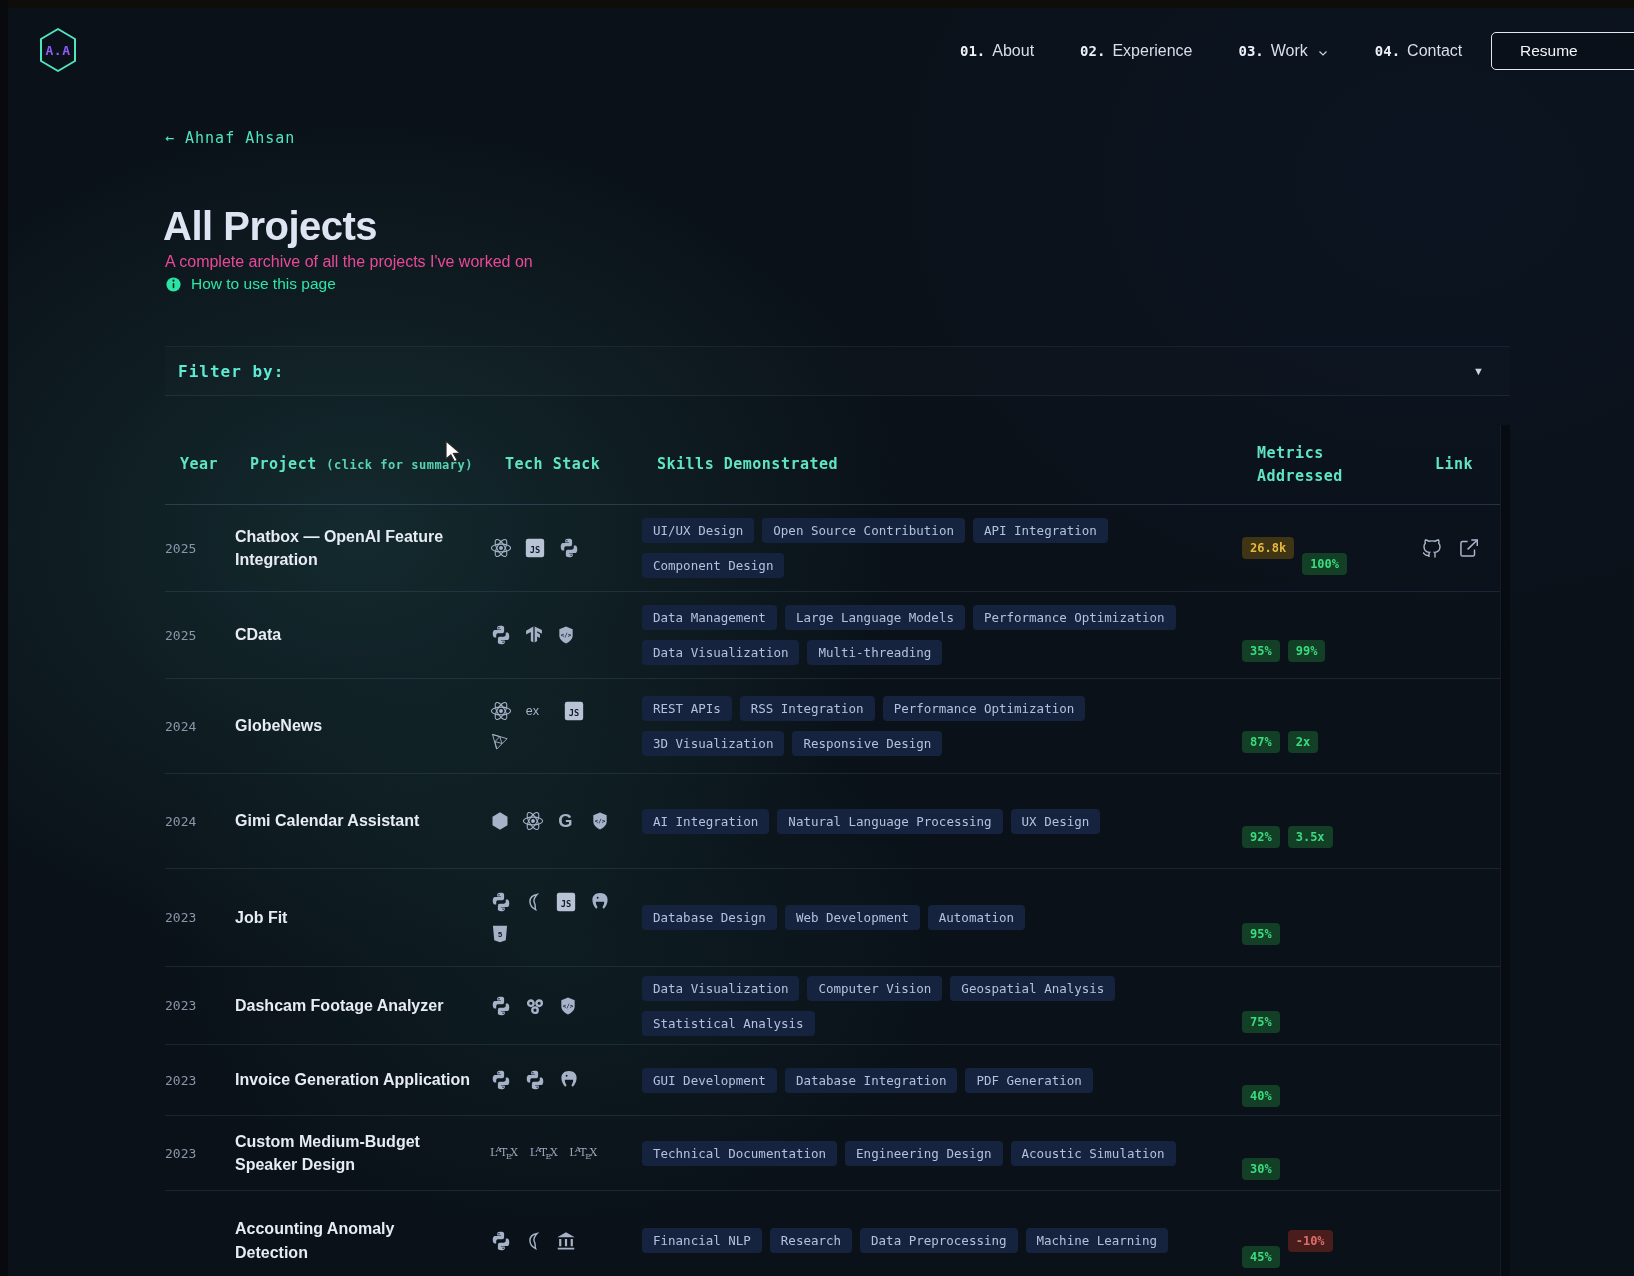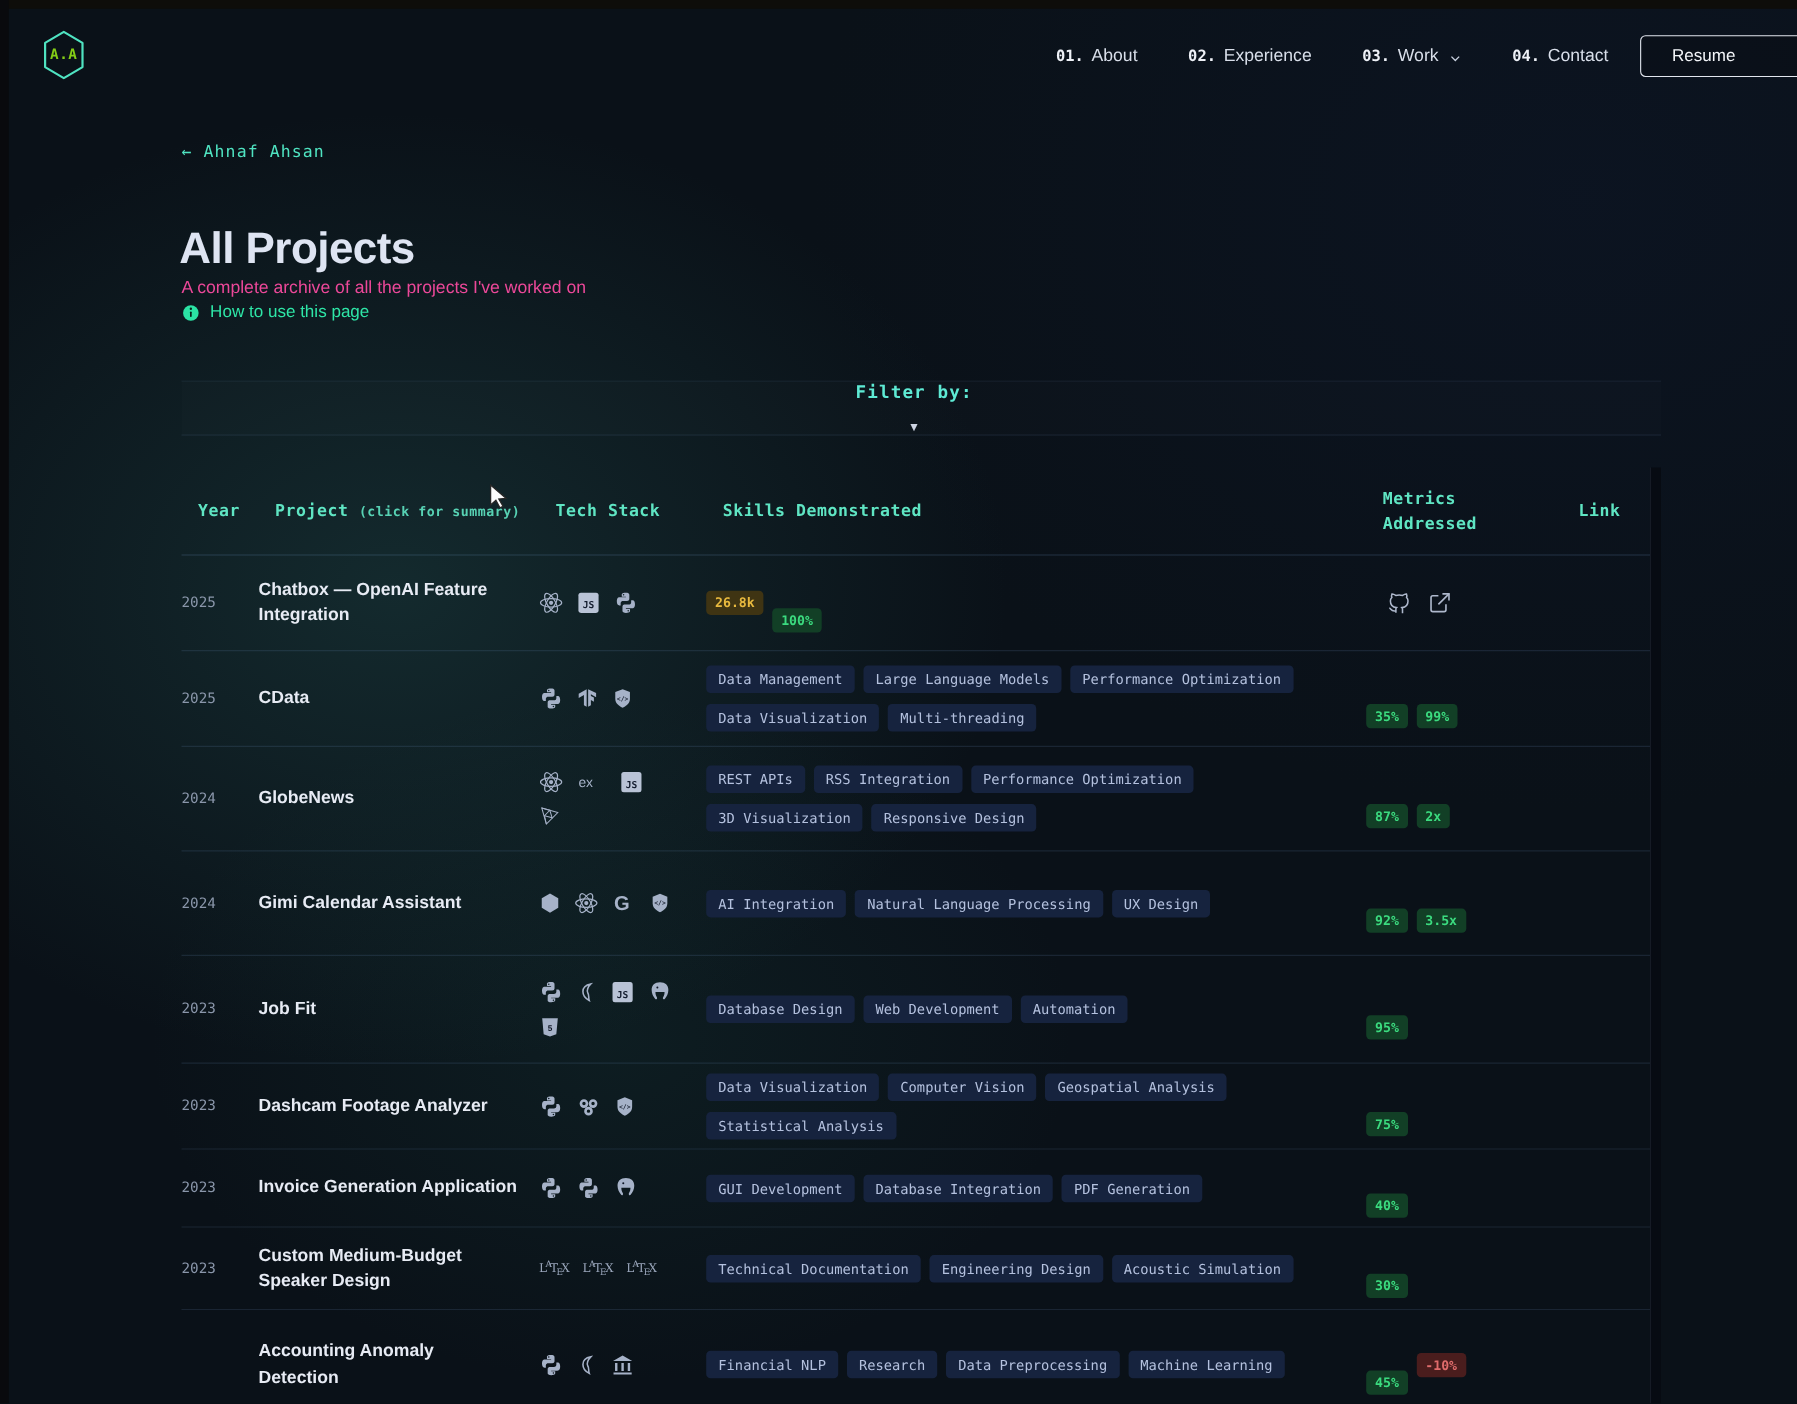--- a/index.html
+++ b/index.html
@@ -13,40 +13,40 @@
     font-family:"Liberation Sans", sans-serif;
     color:#dfe4ef;
   }
   .mono{font-family:"DejaVu Sans Mono", monospace;}
   .edge-top{position:absolute;left:0;top:0;width:1634px;height:8px;background:#0e0d0a;}
   .edge-left{position:absolute;left:0;top:0;width:8px;height:1276px;background:#090a0d;}
 
   
   .logo{position:absolute;left:38px;top:27px;width:40px;height:46px;}
   .logo .brand{position:absolute;left:0;top:0;width:40px;height:46px;display:flex;align-items:center;justify-content:center;
-    color:#84cc16;font-size:13px;font-weight:bold;letter-spacing:.5px;}
+    color:#8b5cf6;font-size:13px;font-weight:bold;letter-spacing:.5px;}
   .topnav{position:absolute;left:960px;top:36px;display:flex;gap:46px;align-items:center;height:30px;}
   .nav-item{display:flex;align-items:center;gap:7px;cursor:pointer;white-space:nowrap;}
   .nav-item .num{font-family:"DejaVu Sans Mono", monospace;font-weight:bold;font-size:14px;color:#eef1f7;}
   .nav-item .lbl{font-size:16px;color:#d9dfea;}
   .nav-item .chev{color:#c9d1df;display:inline-flex;margin-left:2px;margin-top:3px;}
   .resume-btn{position:absolute;left:1491px;top:32px;width:168px;height:38px;border:1.5px solid #e2e6ee;border-radius:5px;
     background:rgba(8,12,18,0.35);color:#f3f5f9;font-size:15.5px;display:flex;align-items:center;padding-left:28px;cursor:pointer;}
 
   
   .breadcrumb{position:absolute;left:165px;top:129px;font-size:15px;color:#4fe3c1;letter-spacing:1px;cursor:pointer;display:flex;gap:10px;}
   .page-title{position:absolute;left:163px;top:176px;font-size:40px;font-weight:800;letter-spacing:-0.5px;color:#dee4f2;margin-top:28px;}
   .page-subtitle{position:absolute;left:165px;top:237px;font-size:16px;color:#ec4899;}
   .help-link{position:absolute;left:165px;top:275px;display:flex;align-items:center;gap:9px;font-size:15.5px;color:#2ee6a7;cursor:pointer;}
 
   
   .filter-bar{position:absolute;left:165px;top:346px;width:1345px;height:50px;
     border-top:1px solid rgba(110,140,185,0.10);border-bottom:1px solid rgba(110,140,185,0.14);
     background:rgba(255,255,255,0.012);
-    display:flex;align-items:center;justify-content:space-between;padding:0 26px 0 13px;box-sizing:border-box;cursor:pointer;flex-direction:column;}
+    display:flex;align-items:center;justify-content:space-between;padding:0 26px 0 13px;box-sizing:border-box;cursor:pointer;}
   .filter-label{font-weight:bold;font-size:16px;color:#5eead4;letter-spacing:1px;}
   .filter-caret{color:#cdd4e2;font-size:11px;}
 
   
   .table-wrap{position:absolute;left:165px;top:425px;width:1345px;}
   .grid{display:grid;grid-template-columns:70px 255px 152px 600px 160px 1fr;align-items:center;padding-left:15px;box-sizing:border-box;}
   .thead{min-height:80px;border-bottom:1px solid rgba(115,150,200,0.25);}
   .th{font-family:"DejaVu Sans Mono", monospace;font-weight:bold;font-size:15px;color:#5fe5c3;letter-spacing:.5px;line-height:1.5;}
   .th .note{font-size:12px;font-weight:bold;opacity:.9;}
   .th.metrics{max-width:110px;}
@@ -170,20 +170,26 @@
               <text x="12" y="17.5" text-anchor="middle" font-family="DejaVu Sans Mono, monospace" font-size="9.5" font-weight="bold" fill="#131c2e">JS</text>
             </svg>
           </span>
           <span class="tech-icon">
             <svg viewBox="0 0 24 24" width="22" height="22" fill="currentColor">
               <path d="M11.9 2c-4.3 0-4 1.9-4 1.9v2h4.1v.6H5.7S3 6.2 3 10.5 5.4 14.6 5.4 14.6h1.4v-2s-.1-2.4 2.3-2.4h4s2.3 0 2.3-2.2V4.3S15.9 2 11.9 2zM9.7 3.3a.74.74 0 1 1 0 1.5.74.74 0 0 1 0-1.5z"></path>
               <path d="M12.1 22c4.3 0 4-1.9 4-1.9v-2H12v-.6h6.3s2.7.3 2.7-4-2.4-4.1-2.4-4.1h-1.4v2s.1 2.4-2.3 2.4h-4s-2.3 0-2.3 2.2v3.7S8.1 22 12.1 22zm2.2-1.3a.74.74 0 1 1 0-1.5.74.74 0 0 1 0 1.5z"></path>
             </svg>
           </span>
         </div>
+    <div class="c-skills">
+          <span class="tag">UI/UX Design</span>
+          <span class="tag">Open Source Contribution</span>
+          <span class="tag">API Integration</span>
+          <span class="tag">Component Design</span>
+        </div>
     <div class="c-metrics">
           <span class="metric m-amber">26.8k</span>
           <span class="metric m-green">100%</span>
         </div>
     <div class="c-link">
           <span class="link-icon">
             <svg viewBox="0 0 24 24" width="24" height="24" fill="none" stroke="currentColor" stroke-width="1.4">
               <path d="M9 19.3c-4.3 1.3-4.3-2.1-6-2.5m12 4.6v-3.1c0-.9.1-1.3-.5-1.9 2.8-.3 5.5-1.4 5.5-6a4.6 4.6 0 0 0-1.3-3.2 4.2 4.2 0 0 0-.1-3.2s-1.1-.3-3.5 1.3a12.3 12.3 0 0 0-6.2 0C6.5 3.7 5.4 4 5.4 4a4.2 4.2 0 0 0-.1 3.2A4.6 4.6 0 0 0 4 10.4c0 4.6 2.7 5.7 5.5 6-.6.6-.6 1.2-.5 1.9V21"></path>
             </svg>
           </span>

